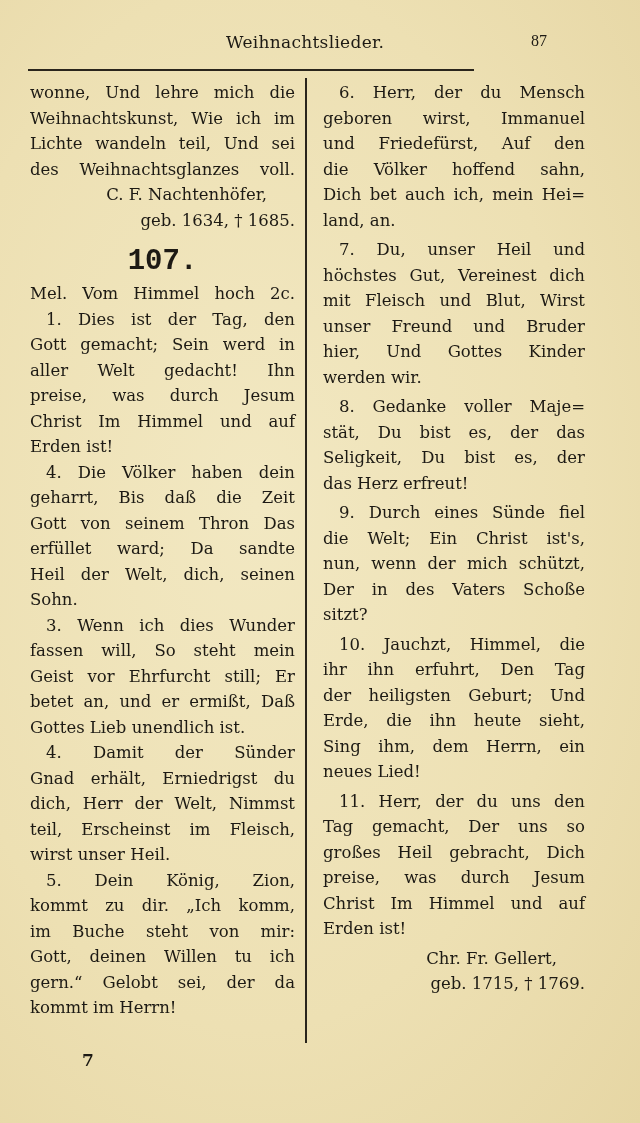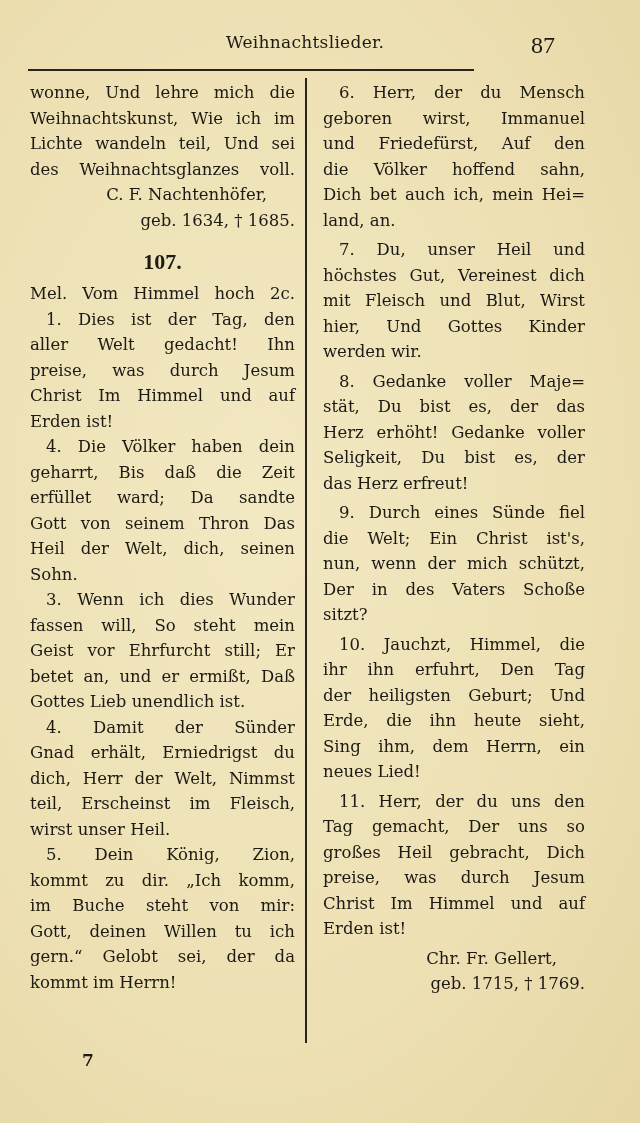--- a/index.html
+++ b/index.html
@@ -14,42 +14,42 @@
   .page { position: absolute; left: 0; top: 0; width: 640px; height: 890px; }
   .running-head {
     position: absolute; top: 30px; left: 28px; width: 446px; height: 30px;
   }
   .running-title {
     position: absolute; left: 198px; top: 2px;
     font-family: "DejaVu Serif", serif; font-size: 17px; letter-spacing: 0.3px;
   }
   .page-number {
     position: absolute; left: 531px; top: 32px;
-    font-family: "Liberation Serif", serif; font-size: 24px;
+    font-family: "Liberation Serif", serif; font-size: 16px;
   }
   .head-rule {
     position: absolute; left: 28px; top: 69px; width: 446px; height: 2px; background: #2a251c;
   }
   .col-divider {
     position: absolute; left: 305px; top: 78px; width: 2px; height: 965px; background: #2a251c;
   }
   .col {
     position: absolute; top: 80px;
     font-family: "DejaVu Serif", serif; font-size: 16.5px; line-height: 25.5px;
   }
   .col-left { left: 30px; width: 265px; }
   .col-right { left: 323px; width: 262px; }
   .line { display: block; text-align: justify; text-align-last: justify; white-space: nowrap; height: 25.5px; }
   .line.last { text-align-last: left; }
   .indent { padding-left: 16px; }
   .attrib { display: block; text-align: right; white-space: nowrap; height: 25.5px; }
   .attrib.name { padding-right: 28px; }
   .hymn-number {
-    display: block; text-align: center; font-family: Liberation Serif, serif;
-    font-weight: bold; font-size: 22px; height: 38px; line-height: 38px; margin-top: 10px;
+    display: block; text-align: center; font-family: Liberation Mono, monospace;
+    font-weight: bold; font-size: 29px; height: 38px; line-height: 38px; margin-top: 10px;
   }
   .gap { height: 4px; }
   .signature {
     position: absolute; left: 82px; top: 1050px;
     font-family: "DejaVu Serif", serif; font-weight: bold; font-size: 17px;
   }
 </style>
 </head>
 <body>
 
@@ -70,30 +70,31 @@
       <span class="line">des Weihnachtsglanzes voll.</span>
       <span class="attrib name">C. F. Nachtenhöfer,</span>
       <span class="attrib">geb. 1634, † 1685.</span>
     </div>
 
     <span class="hymn-number">107.</span>
     <span class="line">Mel. Vom Himmel hoch 2c.</span>
 
     <div>
       <span class="line indent">1. Dies ist der Tag, den</span>
+      <span class="line">Gott gemacht; Sein werd in</span>
       <span class="line">aller Welt gedacht! Ihn</span>
       <span class="line">preise, was durch Jesum</span>
       <span class="line">Christ Im Himmel und auf</span>
       <span class="line last">Erden ist!</span>
     </div>
     <div>
       <span class="line indent">4. Die Völker haben dein</span>
       <span class="line">geharrt, Bis daß die Zeit</span>
+      <span class="line">Gott von seinem Thron Das</span>
       <span class="line">erfüllet ward; Da sandte</span>
-      <span class="line">Gott von seinem Thron Das</span>
       <span class="line">Heil der Welt, dich, seinen</span>
       <span class="line last">Sohn.</span>
     </div>
     <div>
       <span class="line indent">3. Wenn ich dies Wunder</span>
       <span class="line">fassen will, So steht mein</span>
       <span class="line">Geist vor Ehrfurcht still; Er</span>
       <span class="line">betet an, und er ermißt, Daß</span>
       <span class="line last">Gottes Lieb unendlich ist.</span>
     </div>
@@ -121,28 +122,28 @@
       <span class="line">und Friedefürst, Auf den</span>
       <span class="line">die Völker hoffend sahn,</span>
       <span class="line">Dich bet auch ich, mein Hei=</span>
       <span class="line last">land, an.</span>
     </div>
     <div class="gap"></div>
     <div>
       <span class="line indent">7. Du, unser Heil und</span>
       <span class="line">höchstes Gut, Vereinest dich</span>
       <span class="line">mit Fleisch und Blut, Wirst</span>
+      <span class="line">unser Freund und Bruder</span>
       <span class="line">hier, Und Gottes Kinder</span>
       <span class="line last">werden wir.</span>
     </div>
     <div class="gap"></div>
     <div>
       <span class="line indent">8. Gedanke voller Maje=</span>
       <span class="line">stät, Du bist es, der das</span>
-      <span class="line">Herz erhöht! Gedanke voller</span>
       <span class="line">Seligkeit, Du bist es, der</span>
       <span class="line last">das Herz erfreut!</span>
     </div>
     <div class="gap"></div>
     <div>
       <span class="line indent">9. Durch eines Sünde fiel</span>
       <span class="line">die Welt; Ein Christ ist's,</span>
       <span class="line">nun, wenn der mich schützt,</span>
       <span class="line">Der in des Vaters Schoße</span>
       <span class="line last">sitzt?</span>

